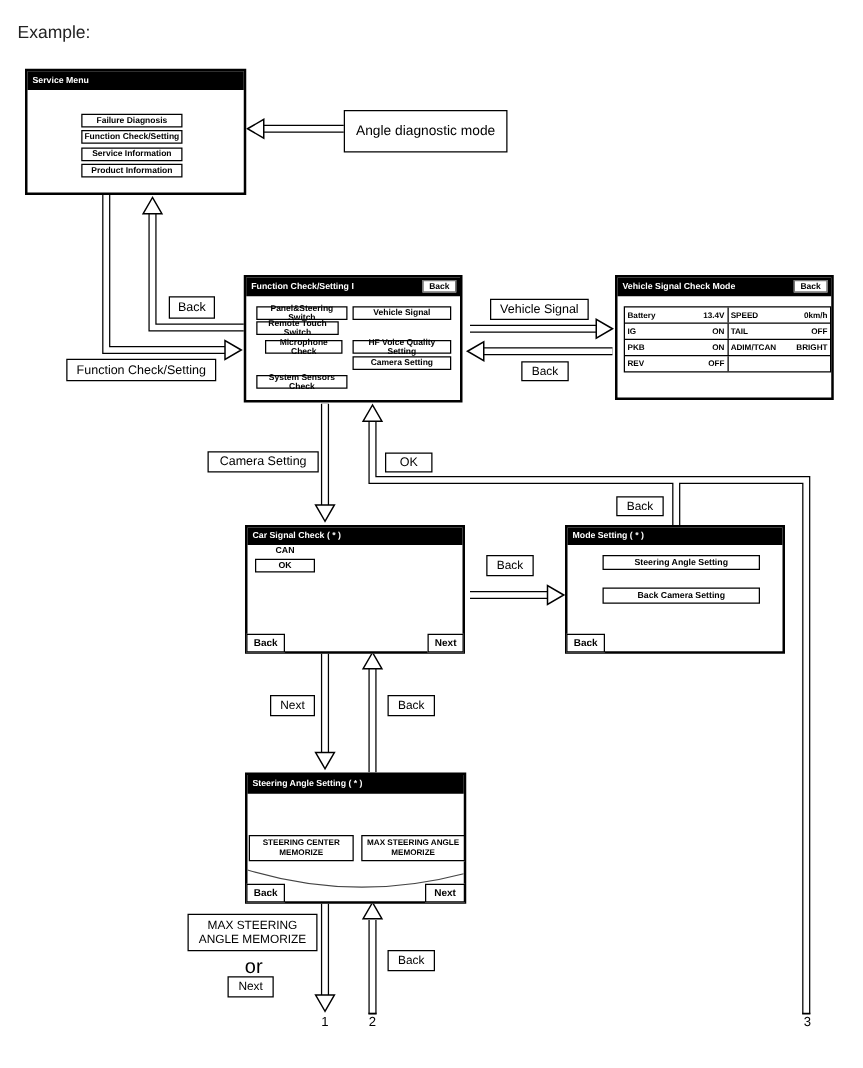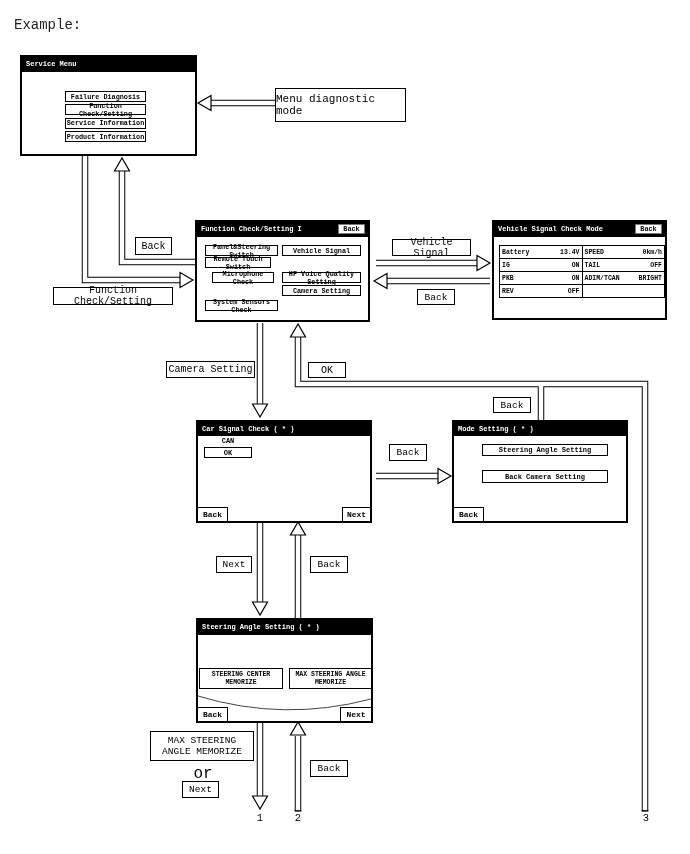--- a/index.html
+++ b/index.html
@@ -1,17 +1,17 @@
 <!DOCTYPE html>
 <html><head>
 <meta charset="utf-8">
 <style>
   html,body{margin:0;padding:0;background:#fff;}
   .canvas{position:relative;width:690px;height:854px;background:#fff;overflow:hidden;
-          font-family:Liberation Mono, monospace;color:#000;}
+          font-family:Liberation Sans, sans-serif;color:#000;}
   .wires{position:absolute;left:0;top:0;}
   .example{position:absolute;left:14px;top:17px;font-size:14px;color:#222;}
 
   
   .screen{position:absolute;background:#fff;border:2px solid #000;box-sizing:border-box;}
   .tbar{position:relative;height:15px;background:#000;color:#fff;font-size:7px;font-weight:bold;
         line-height:15px;padding-left:4px;box-sizing:border-box;}
   .tback{position:absolute;right:3px;top:2px;width:27px;height:10px;background:#fff;color:#000;
          border:1px solid #777;box-sizing:border-box;font-size:6.8px;font-weight:bold;
          display:flex;align-items:center;justify-content:center;}
@@ -107,21 +107,21 @@
       <span>Service Menu</span>
     </div>
     <div class="smenu">
       <div class="sbtn">Failure Diagnosis</div>
       <div class="sbtn">Function Check/Setting</div>
       <div class="sbtn">Service Information</div>
       <div class="sbtn">Product Information</div>
     </div>
   </div>
 
-  <div class="bigbox" style="left:275px;top:88px;width:131px;height:34px">Menu diagnostic mode</div>
+  <div class="bigbox" style="left:275px;top:88px;width:131px;height:34px">Angle diagnostic mode</div>
 
   <div class="screen" style="left:195px;top:220px;width:175px;height:102px">
     <div class="tbar">
       <span>Function Check/Setting I</span>
       <span class="tback">Back</span>
     </div>
     <div class="sbtn abs" style="left:8px;top:23px;width:73px;height:11px">Panel&amp;Steering Switch</div>
     <div class="sbtn abs" style="left:8px;top:35px;width:66px;height:11px">Remote Touch Switch</div>
     <div class="sbtn abs" style="left:15px;top:50px;width:62px;height:11px">Microphone Check</div>
     <div class="sbtn abs" style="left:8px;top:78px;width:73px;height:11px">System Sensors Check</div>

